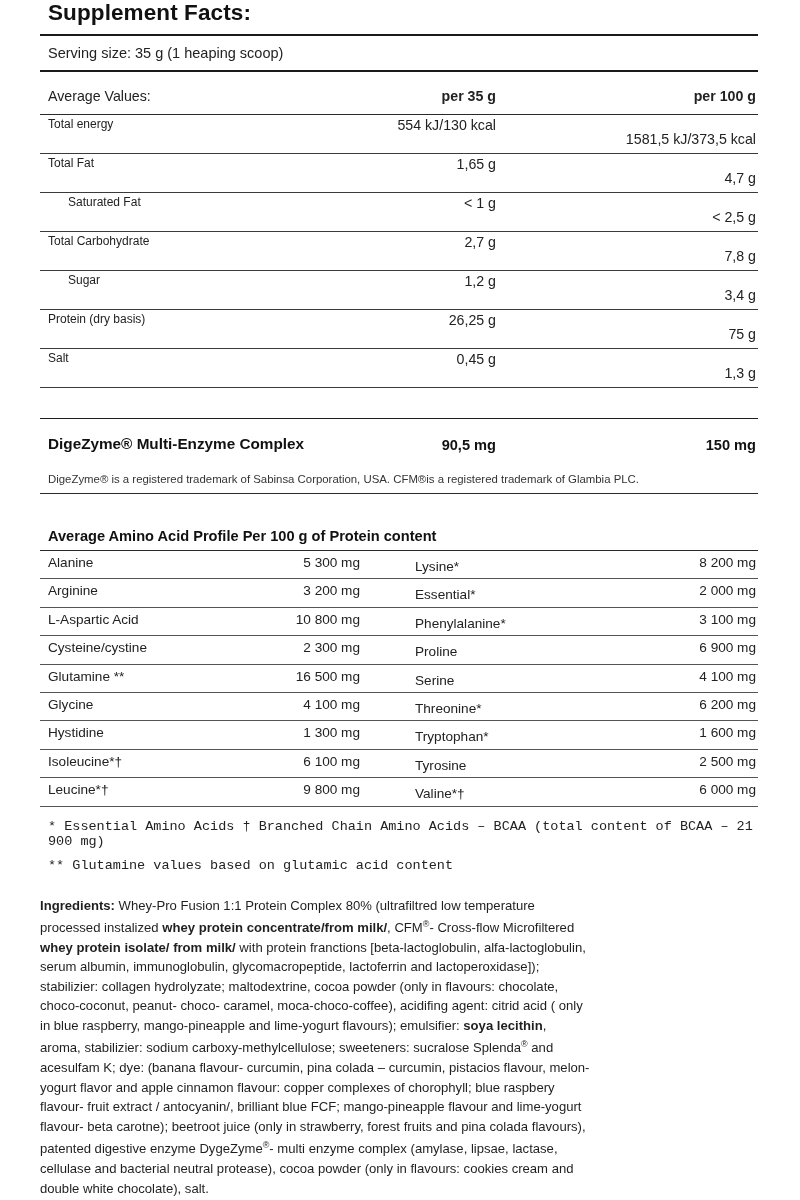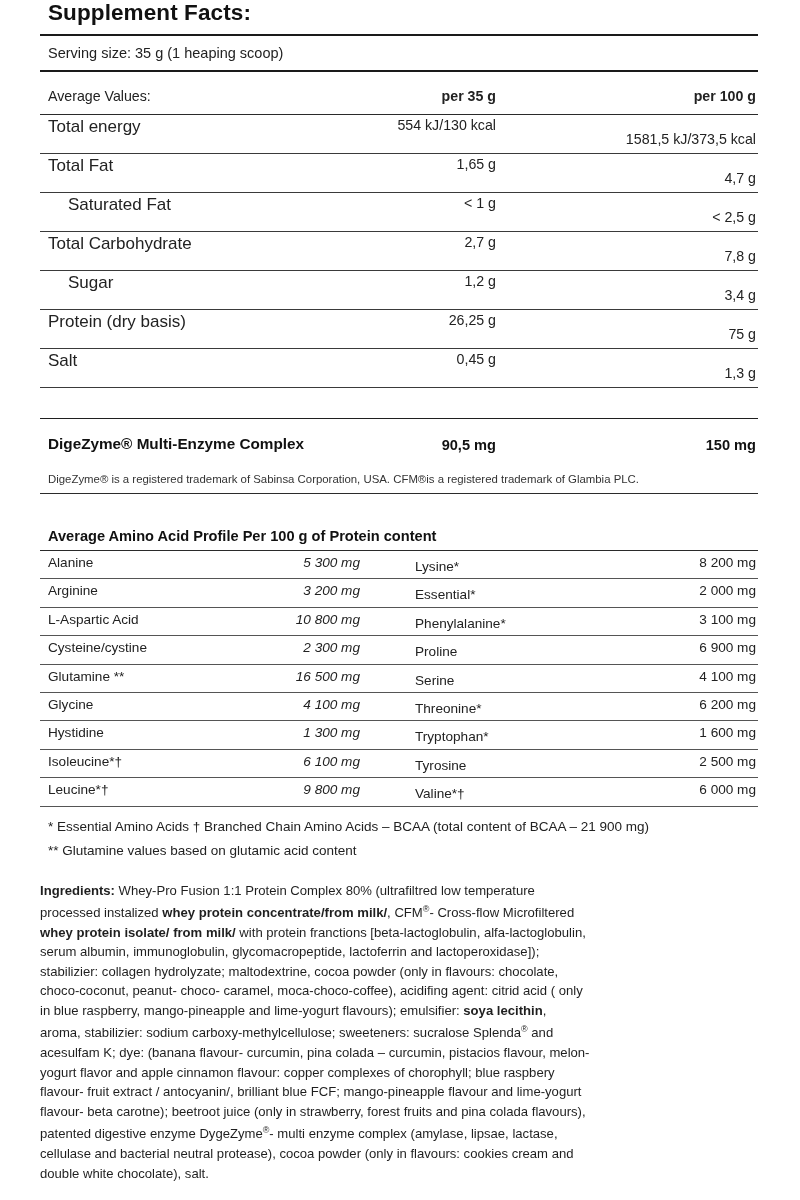--- a/index.html
+++ b/index.html
@@ -65,21 +65,21 @@
     border-bottom: 1.3px solid #3a3a3a;
   }
   .nut-row.head {
     height: 26px;
     border-bottom: 1.5px solid #2a2a2a;
   }
   .nut-label {
     position: absolute;
     left: 8px;
     top: 2px;
-    font-size: 17px;
+    font-size: 12px;
     color: #222;
     white-space: nowrap;
   }
   .nut-row.head .nut-label {
     font-weight: normal;
     font-size: 14.2px;
     top: 0px;
   }
   .nut-label.indent { left: 28px; }
   .col35 {
@@ -178,21 +178,20 @@
   }
   .aa-v1 {
     position: absolute;
     left: 0;
     width: 320px;
     top: 4px;
     font-size: 13.6px;
     color: #222;
     text-align: right;
     white-space: nowrap;
-    font-style: italic;
   }
   .aa-n2 {
     position: absolute;
     left: 375px;
     top: 8px;
     font-size: 13.6px;
     color: #222;
     white-space: nowrap;
   }
   .aa-v2 {
@@ -207,20 +206,21 @@
 
   .aa-notes {
     margin-left: 40px;
     margin-right: 42px;
     padding-top: 12px;
   }
   .aa-note {
     font-size: 13.5px;
     color: #222;
     padding: 0 0 9px 8px;
+    font-family: Liberation Mono, monospace;
   }
 
   
   .ing {
     margin-left: 40px;
     margin-right: 210px;
     padding-top: 14px;
     font-size: 13.1px;
     line-height: 19.5px;
     color: #1f1f1f;

